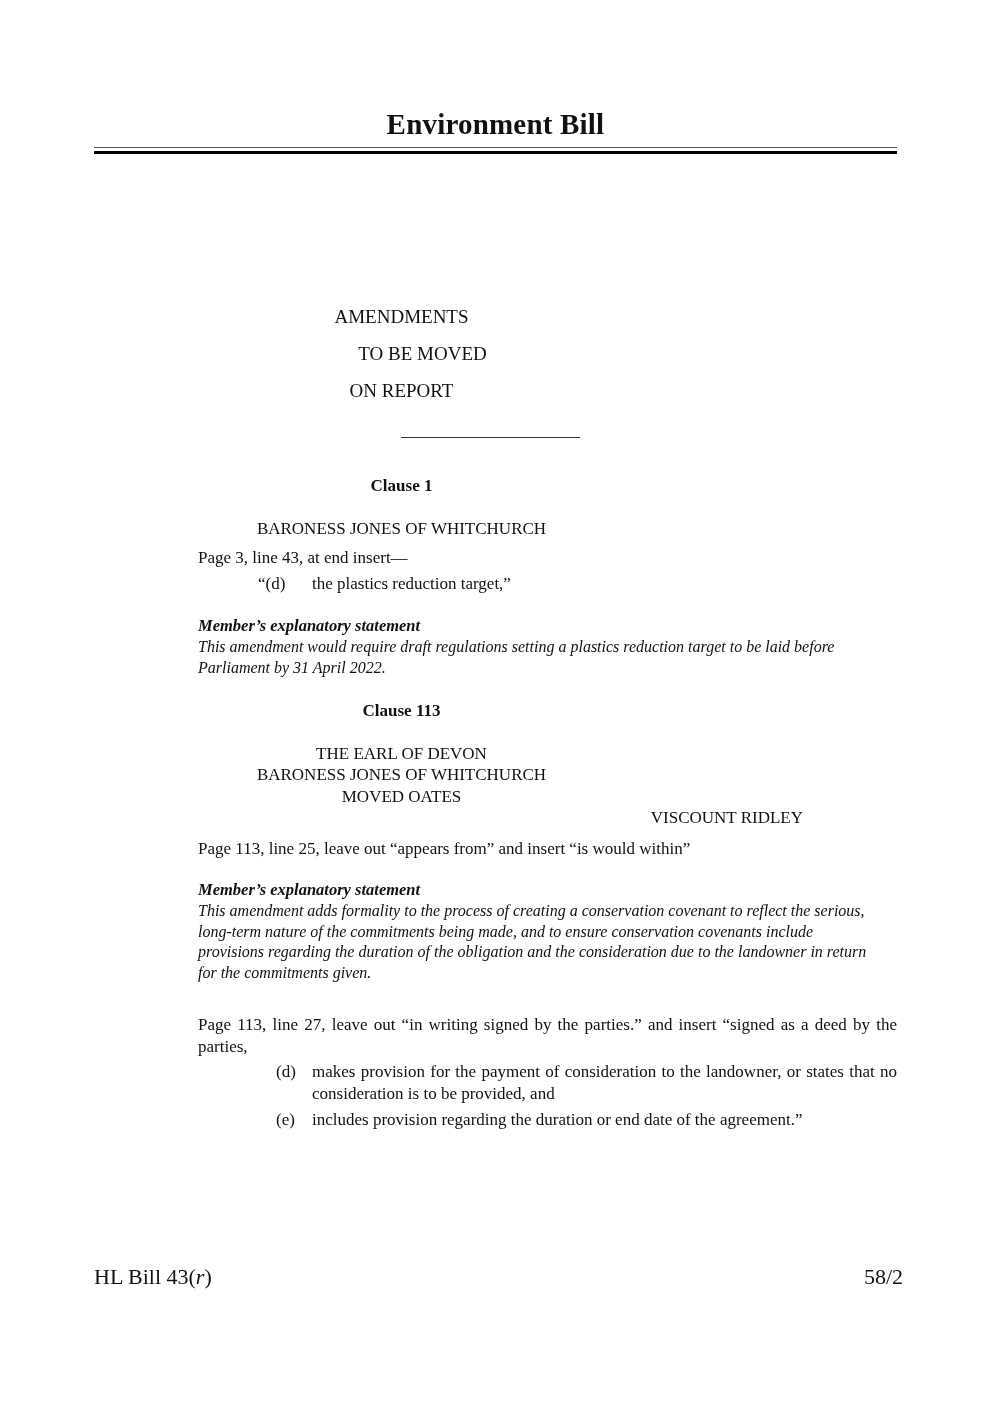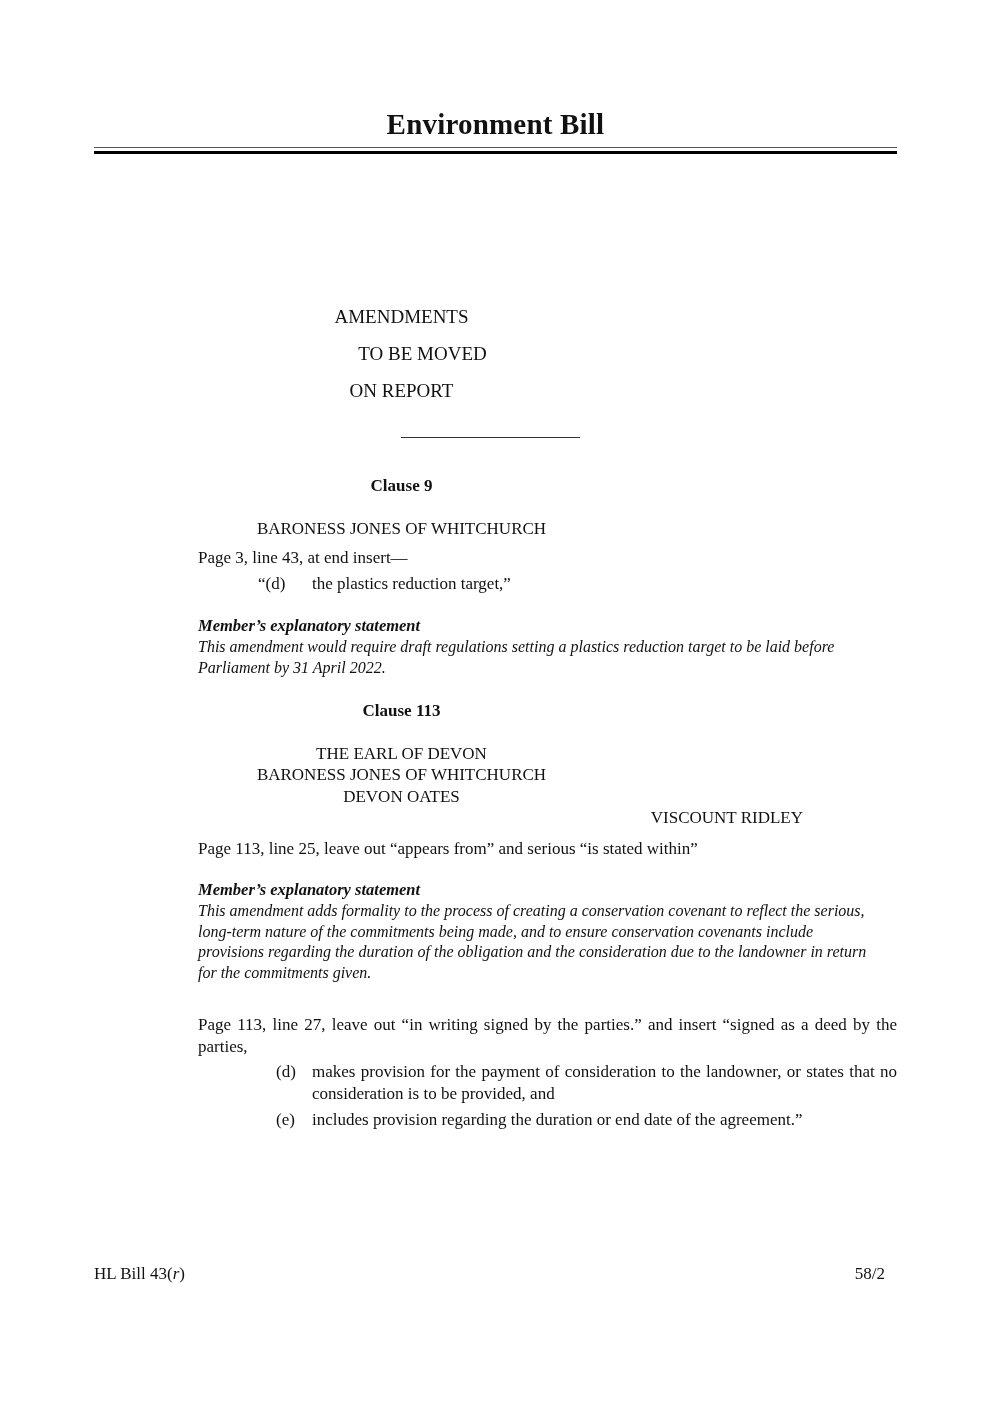--- a/index.html
+++ b/index.html
@@ -22,66 +22,66 @@
     .clause { font-weight: bold; font-size: 17px; }
     .sponsor { font-size: 17px; line-height: 21.5px; }
     .body-text { font-size: 17px; line-height: 21.5px; }
     .mes-head { font-style: italic; font-weight: bold; font-size: 16.5px; }
     .mes-text { font-style: italic; font-size: 16px; line-height: 20.5px; }
     .para { left: 198px; width: 699px; }
     .justify { text-align: justify; }
     .item { display: flex; }
     .item-label { flex: 0 0 auto; }
     .item-text { flex: 1 1 auto; }
-    .footer { font-size: 17px; top: 1264px; }
+    .footer { font-size: 22px; top: 1264px; }
   </style>
 </head>
 <body>
 
 <div>
 
   <div class="abs title">Environment Bill</div>
   <div class="abs rule-thin"></div>
   <div class="abs rule-thick"></div>
 
   <div class="abs center-line" style="top:306px;">AMENDMENTS</div>
   <div class="abs center-line" style="top:343px;margin-left:21px;">TO BE MOVED</div>
   <div class="abs center-line" style="top:380px;">ON REPORT</div>
   <div class="abs short-rule"></div>
 
-  <div class="abs center-line clause" style="top:476px;">Clause 9</div>
+  <div class="abs center-line clause" style="top:476px;">Clause 1</div>
   <div class="abs center-line sponsor" style="top:518px;">BARONESS JONES OF WHITCHURCH</div>
 
   <div class="abs para body-text" style="top:547px;">Page 3, line 43, at end insert—</div>
   <div class="abs body-text item" style="top:573px; left:258px; width:639px;">
     <span class="item-label" style="width:54px;">“(d)</span>
     <span class="item-text">the plastics reduction target,”</span>
   </div>
 
   <div class="abs para mes-head" style="top:616px;">Member’s explanatory statement</div>
   <div class="abs para mes-text" style="top:637px; width:690px;">This amendment would require draft regulations setting a plastics reduction target to be laid before Parliament by 31 April 2022.</div>
 
   <div class="abs center-line clause" style="top:701px;">Clause 113</div>
   <div class="abs center-line sponsor" style="top:743px;">THE EARL OF DEVON</div>
   <div class="abs center-line sponsor" style="top:764px;">BARONESS JONES OF WHITCHURCH</div>
-  <div class="abs center-line sponsor" style="top:786px;">DEVON OATES</div>
+  <div class="abs center-line sponsor" style="top:786px;">MOVED OATES</div>
   <div class="abs center-line sponsor" style="top:807px;text-align:right;">VISCOUNT RIDLEY</div>
 
-  <div class="abs para body-text" style="top:838px;">Page 113, line 25, leave out “appears from” and serious “is stated within”</div>
+  <div class="abs para body-text" style="top:838px;">Page 113, line 25, leave out “appears from” and insert “is would within”</div>
 
   <div class="abs para mes-head" style="top:880px;">Member’s explanatory statement</div>
   <div class="abs para mes-text" style="top:901px; width:680px;">This amendment adds formality to the process of creating a conservation covenant to reflect the serious, long-term nature of the commitments being made, and to ensure conservation covenants include provisions regarding the duration of the obligation and the consideration due to the landowner in return for the commitments given.</div>
 
   <div class="abs para body-text justify" style="top:1014px;">Page 113, line 27, leave out “in writing signed by the parties.” and insert “signed as a deed by the parties,</div>
 
   <div class="abs body-text item justify" style="top:1061px; left:276px; width:621px;">
     <span class="item-label" style="width:36px;">(d)</span>
     <span class="item-text">makes provision for the payment of consideration to the landowner, or states that no consideration is to be provided, and</span>
   </div>
   <div class="abs body-text item justify" style="top:1109px; left:276px; width:621px;">
     <span class="item-label" style="width:36px;">(e)</span>
     <span class="item-text" style="text-align:justify;">includes provision regarding the duration or end date of the agreement.”</span>
   </div>
 
   <div class="abs footer" style="left:94px;"><span>HL Bill 43(</span><i>r</i><span>)</span></div>
-  <div class="abs footer" style="right:106px;">58/2</div>
+  <div class="abs footer" style="right:88px;">58/2</div>
 
 </div>
 
 </body></html>

